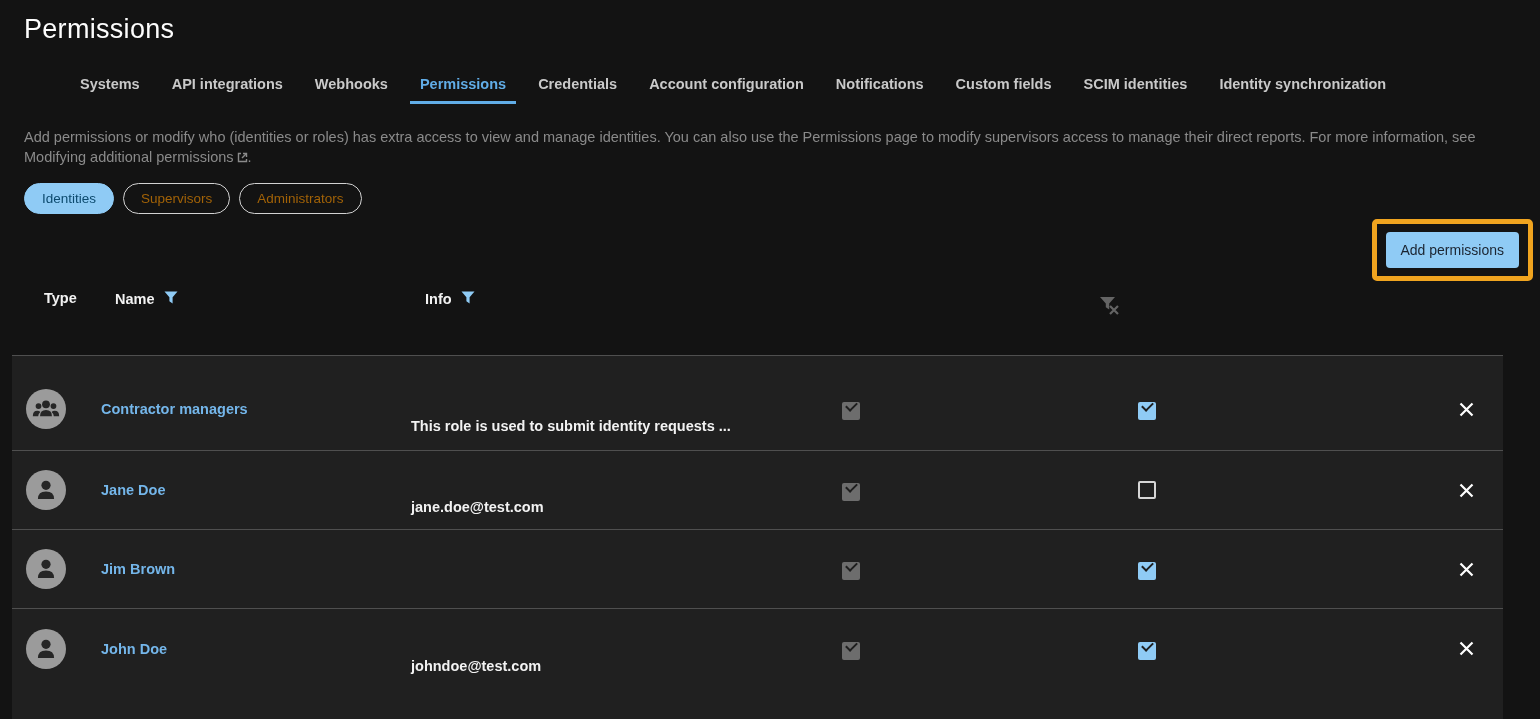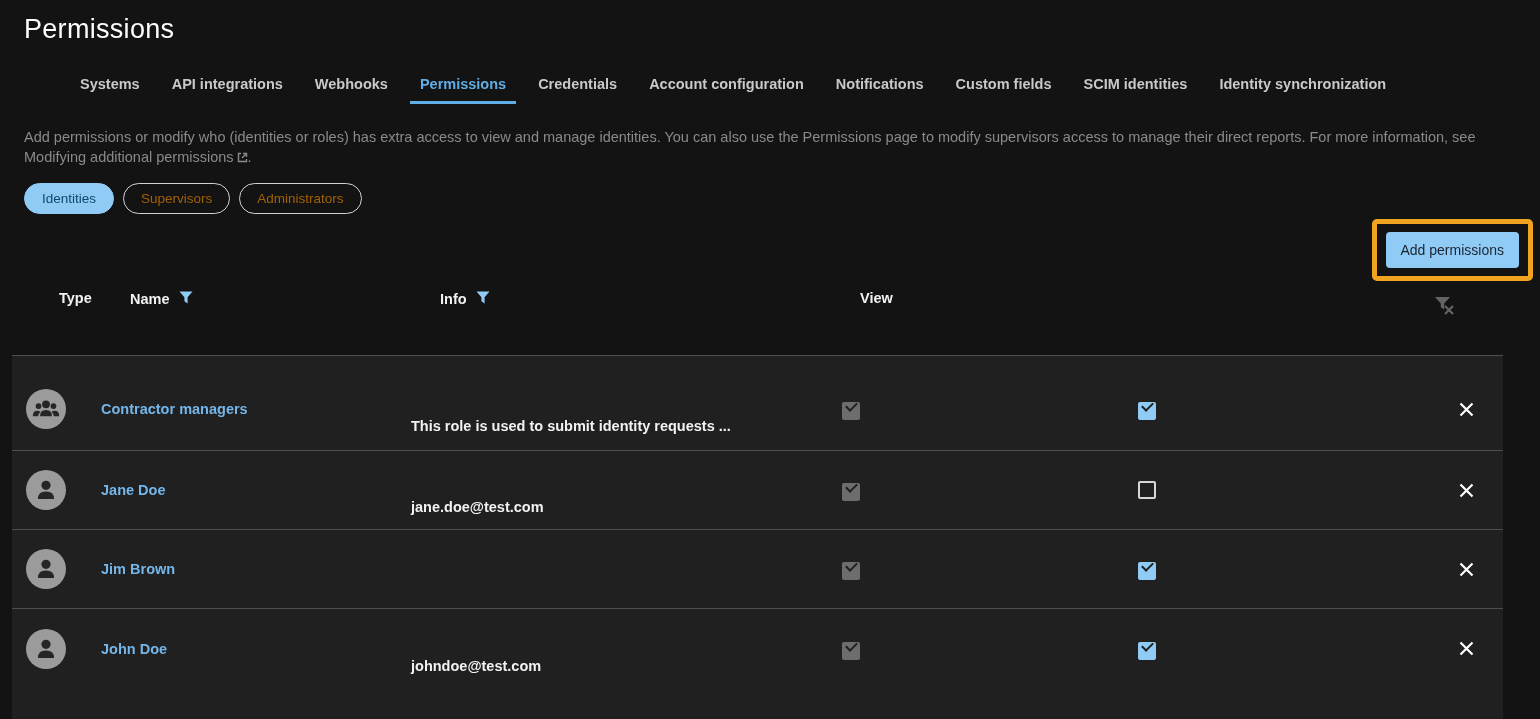--- a/index.html
+++ b/index.html
@@ -52,21 +52,21 @@
     position:absolute;top:219px;right:7px;
     border:5px solid var(--annotation);border-radius:5px;padding:8px 9px;
   }
   .add-btn{
     background:var(--accent);color:#1b2430;border:none;border-radius:4px;
     padding:10px 15px;font-size:14px;font-family:inherit;cursor:pointer;white-space:nowrap;
   }
   
   .grid{display:grid;grid-template-columns:89px 310px 420px 305px 320px 1fr;align-items:center;}
   .table-header{
-    position:absolute;left:41px;top:290px;width:1491px;align-items:start;
+    position:absolute;left:26px;top:290px;width:1491px;align-items:start;
   }
   .th{font-size:14.5px;font-weight:700;color:#f2f2f2;display:flex;align-items:center;gap:9px;}
   .th.type{padding-left:18px;}
   .funnel{cursor:pointer;display:inline-block;margin-top:1px;}
   .hcell-last{display:flex;justify-content:flex-end;padding-right:28px;}
   .clear-filter{cursor:pointer;margin-top:2px;}
   .table-body{
     position:absolute;left:12px;top:355px;width:1491px;height:384px;
     background:var(--row-bg);border-top:1px solid var(--separator);
   }
@@ -134,21 +134,20 @@
     <span class="funnel"><svg width="14" height="13" viewBox="0 0 14 13">
           <path d="M0.5 0.5 H13.5 L8.6 6.2 V12.4 L5.4 10.3 V6.2 Z" fill="#8fcbf5"></path>
         </svg></span>
   </div>
   <div class="th">
     <span>Info</span>
     <span class="funnel"><svg width="14" height="13" viewBox="0 0 14 13">
           <path d="M0.5 0.5 H13.5 L8.6 6.2 V12.4 L5.4 10.3 V6.2 Z" fill="#8fcbf5"></path>
         </svg></span>
   </div>
-  <div class="th">View</div>
   <div class="hcell-last">
     <span class="clear-filter"><svg width="26" height="26" viewBox="0 0 26 26">
           <path d="M4 5 H19 L13.2 11.5 V17.5 L9.8 15.3 V11.5 Z" fill="#646464"></path>
           <path d="M14 14 L22 22 M22 14 L14 22" stroke="#646464" stroke-width="2.2" fill="none"></path>
         </svg></span>
   </div>
 </div>
 
 <div class="table-body">
     <div class="grid row first">

